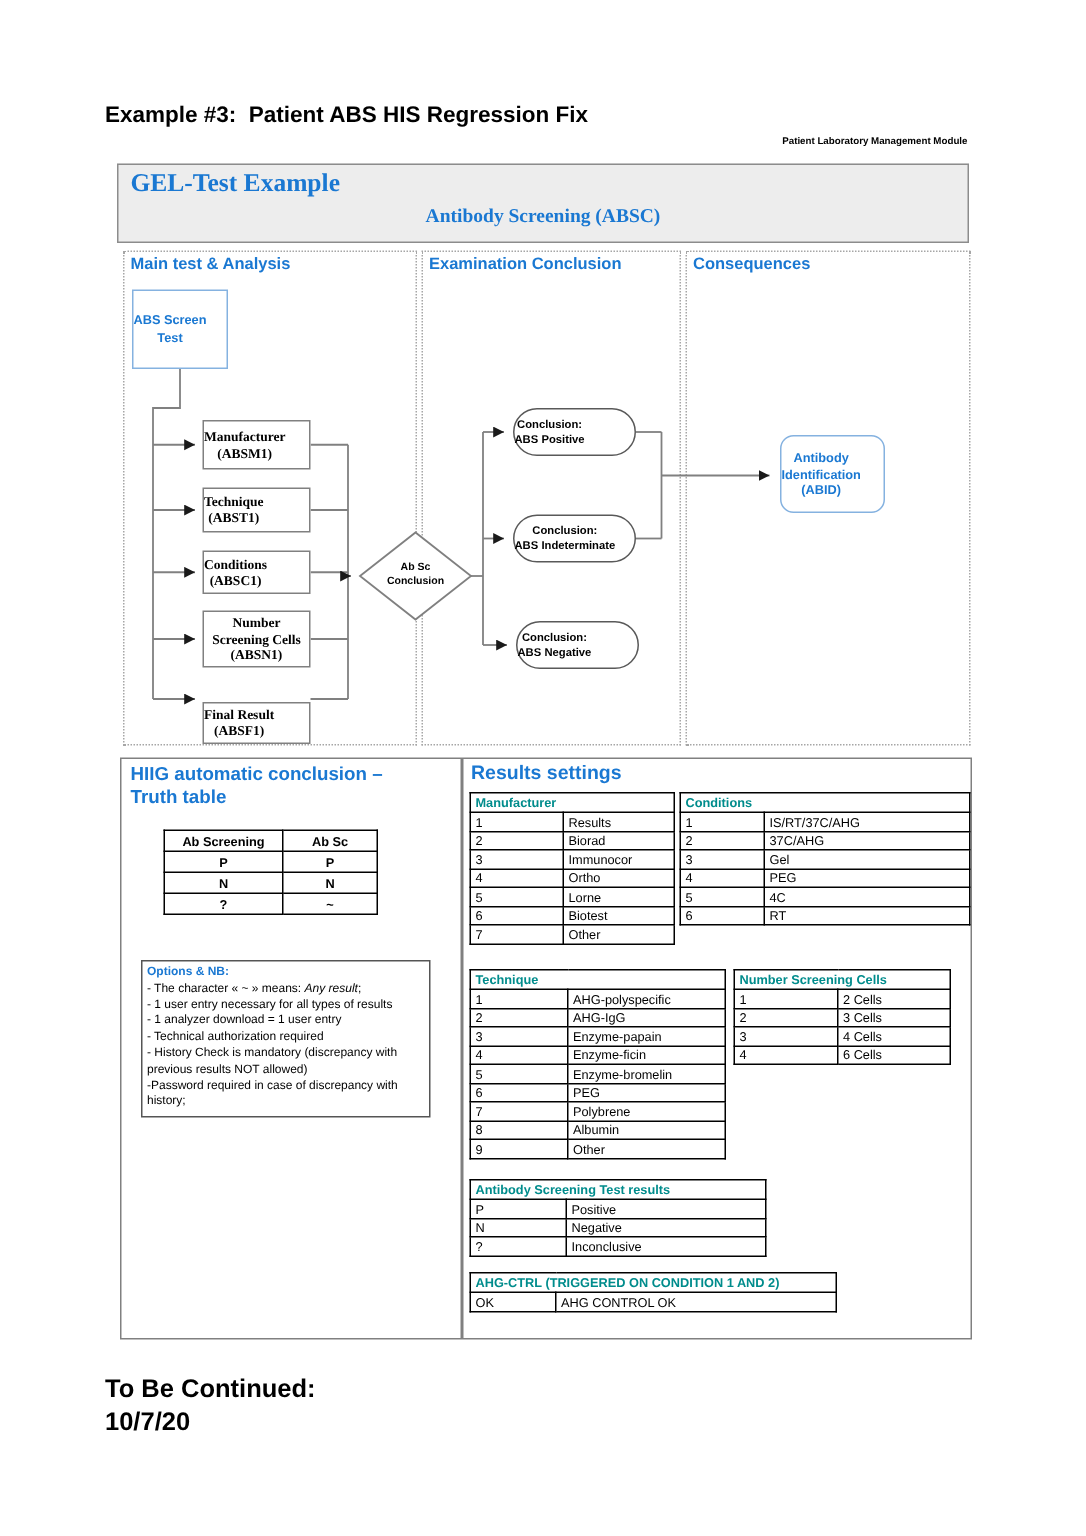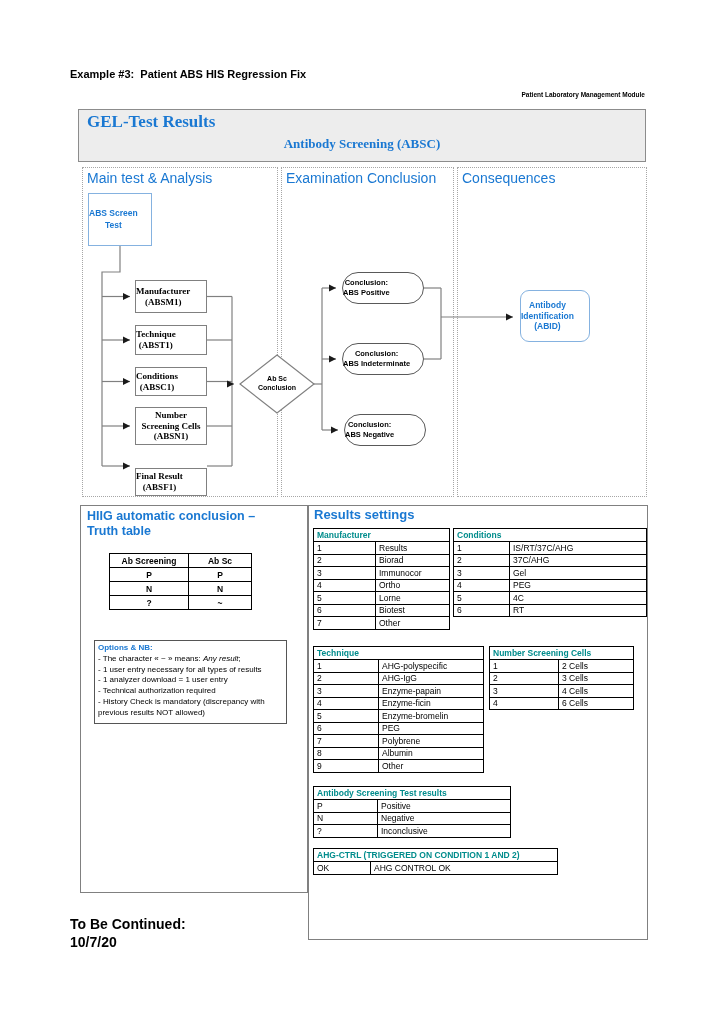--- a/index.html
+++ b/index.html
@@ -4,40 +4,40 @@
 <style>
   * { margin:0; padding:0; box-sizing:border-box; }
   html,body { background:#fff; }
   #page {
     position:relative; width:724px; height:1024px; background:#ffffff;
     font-family:"Liberation Sans", sans-serif; color:#000; overflow:hidden;
   }
   .abs { position:absolute; }
 
   
-  .example-title { left:70px; top:68px; font-size:11px; font-weight:bold; white-space:pre; }
+  .example-title { left:70px; top:68px; font-size:15px; font-weight:bold; white-space:pre; }
   .module-label  { left:380px; top:91px; width:265px; text-align:right;
                    font-size:6.5px; font-weight:bold; }
 
   .gel-box { left:78px; top:109px; width:568px; height:53px;
              background:#EDEDED; border:1.5px solid #8C8C8C; }
   .gel-title { position:absolute; left:8px; top:2px;
                font-family:"Liberation Serif", serif; font-weight:bold;
                font-size:17px; color:#1A78D2; }
   .gel-subtitle { position:absolute; left:0; right:0; top:26px; text-align:center;
                   font-family:"Liberation Serif", serif; font-weight:bold;
                   font-size:13px; color:#1A78D2; }
 
   
   .flow-col { border:1px dotted #A6A6A6; }
   .col-1 { left:82px;  top:167px; width:196px; height:330px; }
   .col-2 { left:281px; top:167px; width:173px; height:330px; }
   .col-3 { left:457px; top:167px; width:190px; height:330px; }
-  .col-header { position:absolute; left:4px; top:2px; font-size:14px;
-                font-weight:normal; color:#1A78D2; white-space:nowrap; }
+  .col-header { position:absolute; left:4px; top:2px; font-size:11px;
+                font-weight:bold; color:#1A78D2; white-space:nowrap; }
 
   
   svg.connectors { left:80px; top:167px; }
   .node { display:flex; align-items:center; justify-content:flex-start;
           text-align:center; background:#fff; }
   .abs-start { left:88px; top:193px; width:64px; height:53px;
                border:1.5px solid #85B2E0; color:#1A78D2;
                font-weight:bold; font-size:8.5px; line-height:1.3; }
   .step-box  { left:135px; width:72px; border:1.2px solid #808080;
                font-family:"Liberation Serif", serif; font-weight:bold;
@@ -70,51 +70,51 @@
       border:1.6px solid #000; text-align:center; height:14px; padding:0 2px; }
   table.truth-table th.c1, table.truth-table td.c1 { width:79px; }
   table.truth-table th.c2, table.truth-table td.c2 { width:63px; }
 
   .options-box { position:absolute; left:13px; top:134px; width:193px;
                  border:1px solid #555; padding:2px 3px 4px 3px;
                  font-size:8px; line-height:1.35; }
   .options-title { color:#1A78D2; font-weight:bold; }
 
   
-  .results-box { left:308px; top:505px; width:340px; height:435px;
+  .results-box { left:308px; top:505px; width:340px; height:388px;
                  border:1.2px solid #808080; background:#fff; }
   .results-title { position:absolute; left:5px; top:1px; font-size:13px;
                    font-weight:bold; color:#1A78D2; }
   table.data-table { position:absolute; border-collapse:collapse;
                      font-size:8.5px; background:#fff; border:1.5px solid #000; }
   table.data-table th { color:#008C8C; font-weight:bold; text-align:left;
                         border:1px solid #000; padding:1px 3px; height:13px;
                         white-space:nowrap; }
   table.data-table td { border:1px solid #000; padding:0 3px; height:12.5px;
                         white-space:nowrap; }
   .tbl-manufacturer { left:4px;   top:22px; }
   .tbl-conditions   { left:144px; top:22px; }
   .tbl-technique    { left:4px;   top:140px; }
   .tbl-nsc          { left:180px; top:140px; }
   .tbl-astr         { left:4px;   top:280px; }
   .tbl-ahg          { left:4px;   top:342px; }
 
   
-  .footer { left:70px; top:915px; font-size:14px; font-weight:bold; line-height:1.3; }
+  .footer { left:70px; top:915px; font-size:17px; font-weight:bold; line-height:1.3; }
 </style>
 </head>
 <body>
 
 <div id="page">
 
   <div class="abs example-title">Example #3:  Patient ABS HIS Regression Fix</div>
   <div class="abs module-label">Patient Laboratory Management Module</div>
 
   <div class="abs gel-box">
-    <div class="gel-title">GEL-Test Results</div>
+    <div class="gel-title">GEL-Test Example</div>
     <div class="gel-subtitle">Antibody Screening (ABSC)</div>
   </div>
 
   <div class="abs flow-col col-1">
     <div class="col-header">Main test &amp; Analysis</div>
   </div>
   <div class="abs flow-col col-3">
     <div class="col-header">Consequences</div>
   </div>
   <div class="abs flow-col col-2">
@@ -241,20 +241,21 @@
           </tr>
         </tbody>
     </table>
     <div class="options-box">
       <div class="options-title">Options &amp; NB:</div>
       <div><span>- The character « ~ » means: </span><i>Any result</i><span>;</span></div>
       <div>- 1 user entry necessary for all types of results</div>
       <div>- 1 analyzer download = 1 user entry</div>
       <div>- Technical authorization required</div>
       <div>- History Check is mandatory (discrepancy with previous results NOT allowed)</div>
+      <div>-Password required in case of discrepancy with history;</div>
     </div>
   </div>
 
   <div class="abs results-box">
     <div class="results-title">Results settings</div>
 
     <table class="data-table tbl-manufacturer" data-table="results_settings.manufacturer.rows">
       <colgroup>
           <col style="width:62px">
           <col style="width:74px">

